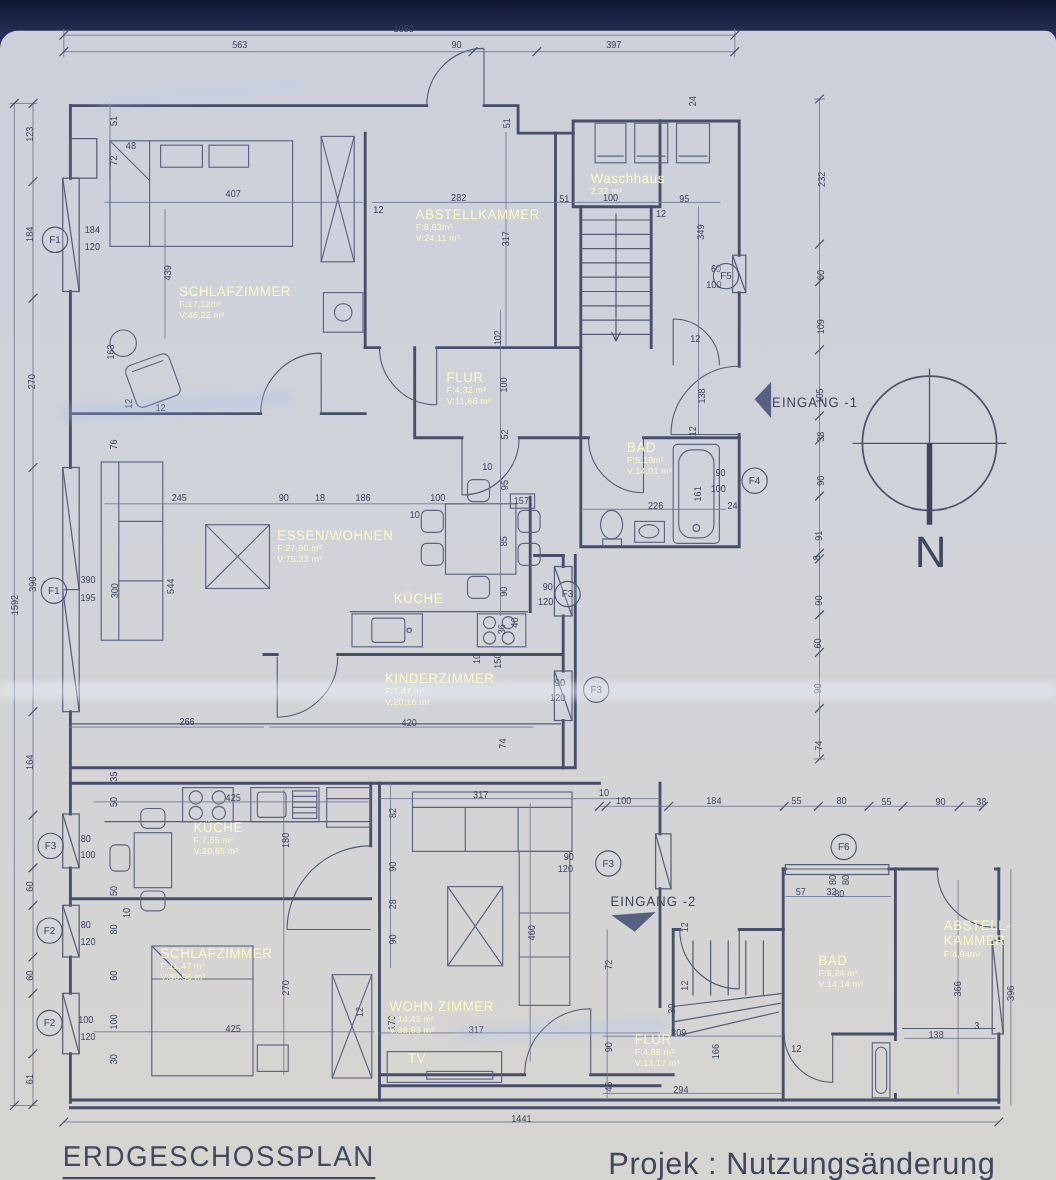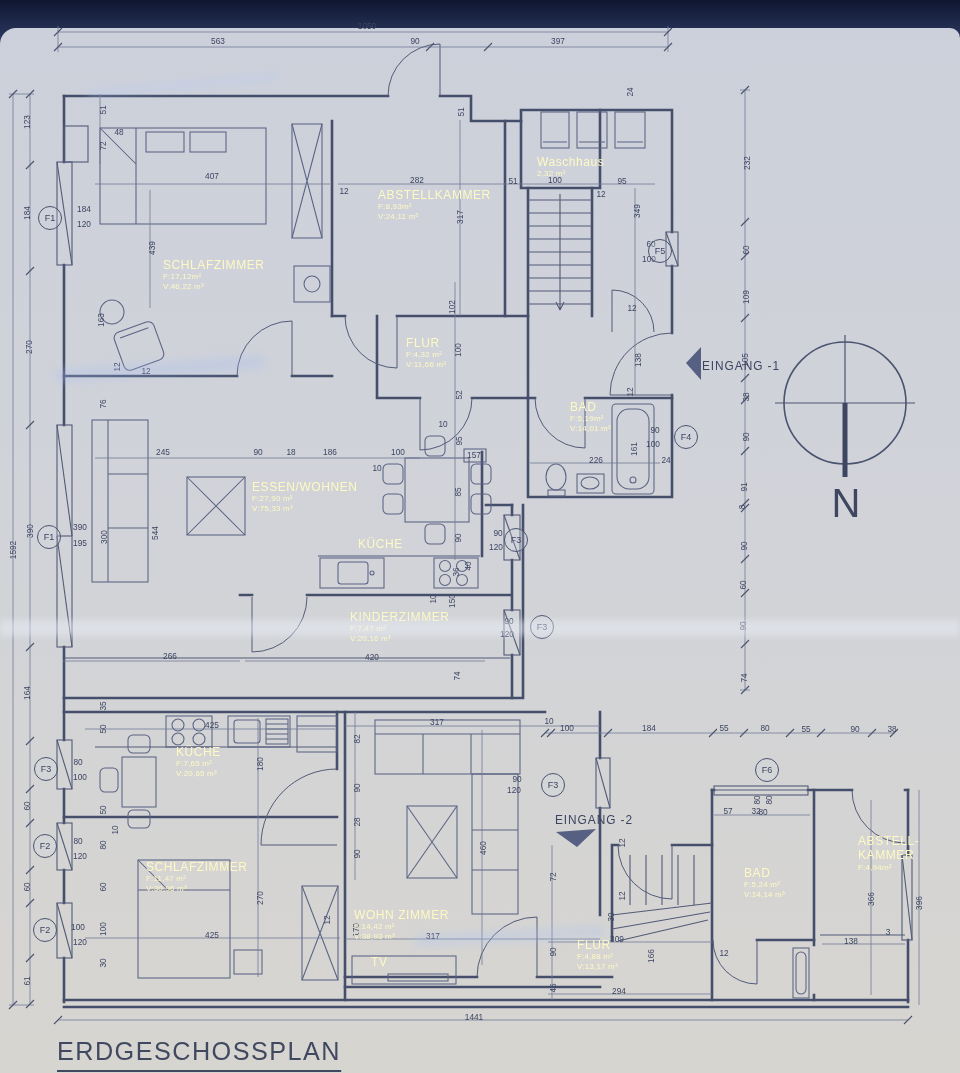--- a/index.html
+++ b/index.html
@@ -465,18 +465,19 @@
       <div class="tag" style="left: 516px; top: 540px;">F3</div>
       <div class="tag" style="left: 542px; top: 627px;">F3</div>
       <div class="tag" style="left: 553px; top: 785px;">F3</div>
       <div class="tag" style="left: 767px; top: 770px;">F6</div>
       <div class="ent" style="left: 741px; top: 366px;">EINGANG -1</div>
       <div class="ent" style="left: 594px; top: 820px;">EINGANG -2</div>
     </div>
 
   <div id="north">N</div>
   <div id="title">ERDGESCHOSSPLAN</div>
+  <div id="project">Projek : Nutzungsänderung</div>
 
   <div class="streak" style="left:55px;top:362px;width:210px;height:14px;background:rgba(165,190,240,.30);filter:blur(4px);transform:rotate(-4deg);"></div>
   <div class="streak" style="left:415px;top:930px;width:190px;height:12px;background:rgba(165,195,245,.28);filter:blur(4px);transform:rotate(-3deg);"></div>
   <div class="streak" style="left:88px;top:80px;width:190px;height:10px;background:rgba(185,205,245,.25);filter:blur(3px);transform:rotate(-5deg);"></div>
   <div class="streak" style="left:0;top:620px;width:960px;height:16px;background:rgba(235,240,248,.45);filter:blur(3px);"></div>
 </div>
 
 </body></html>

